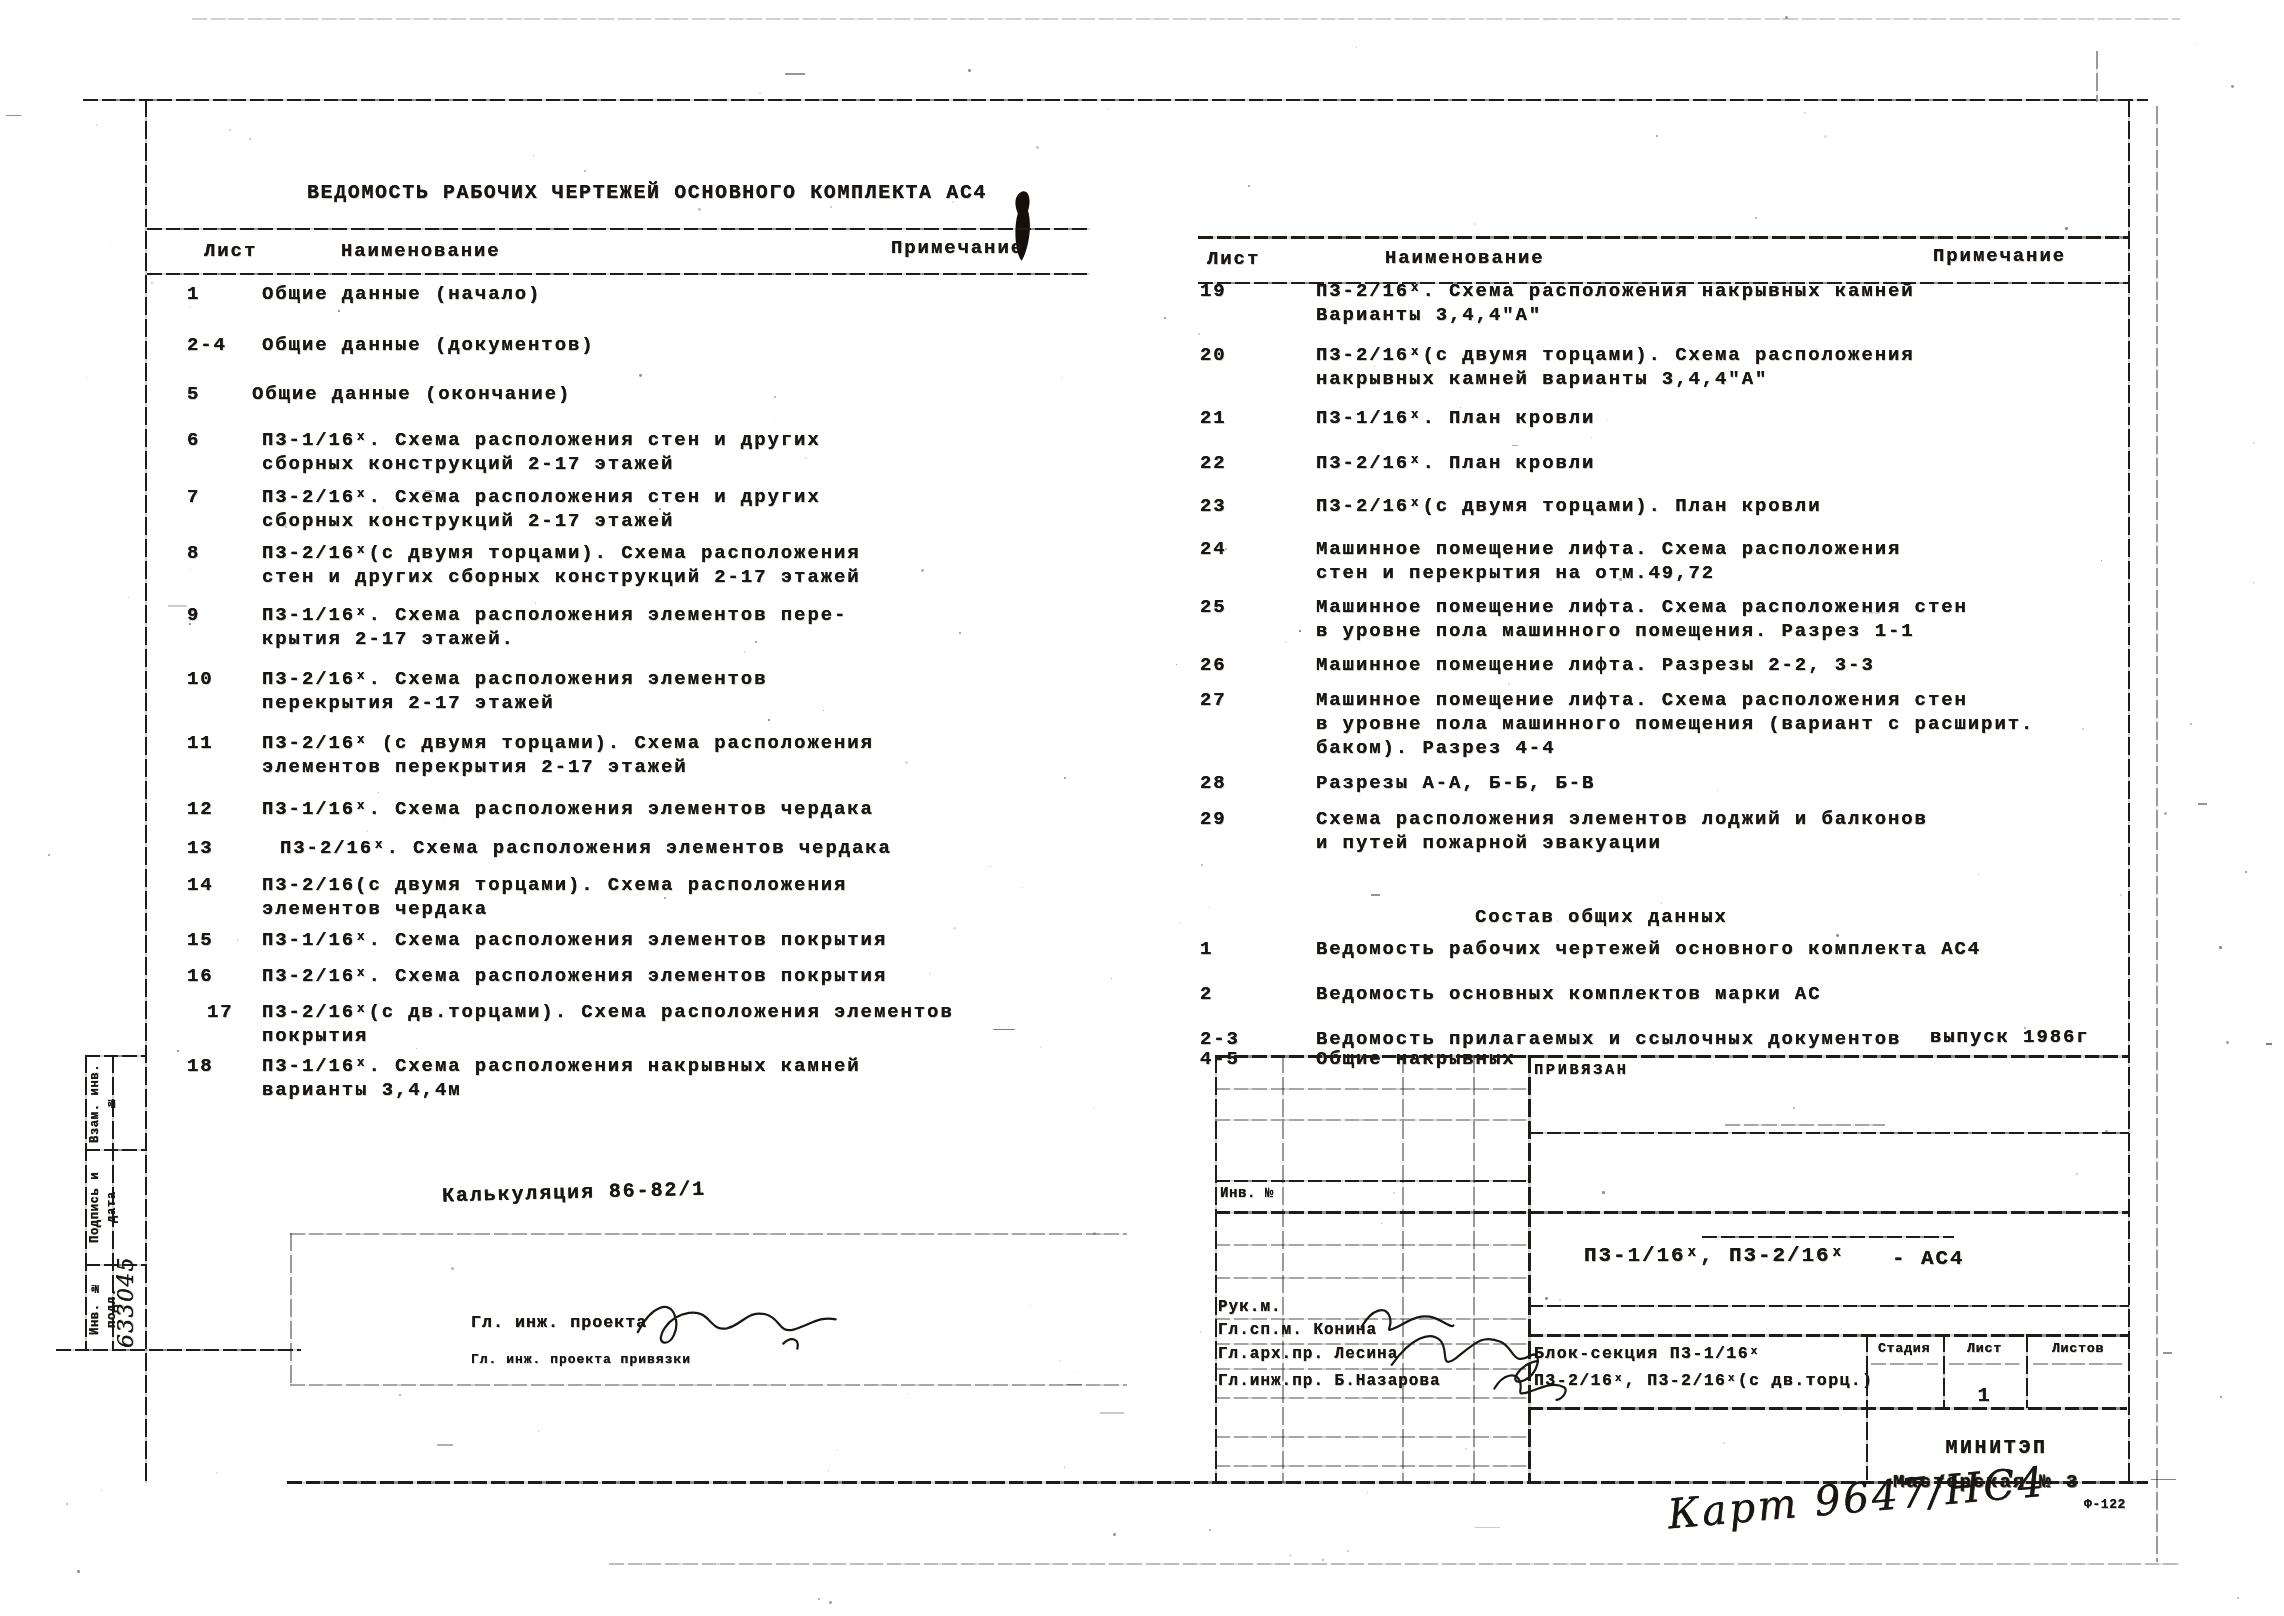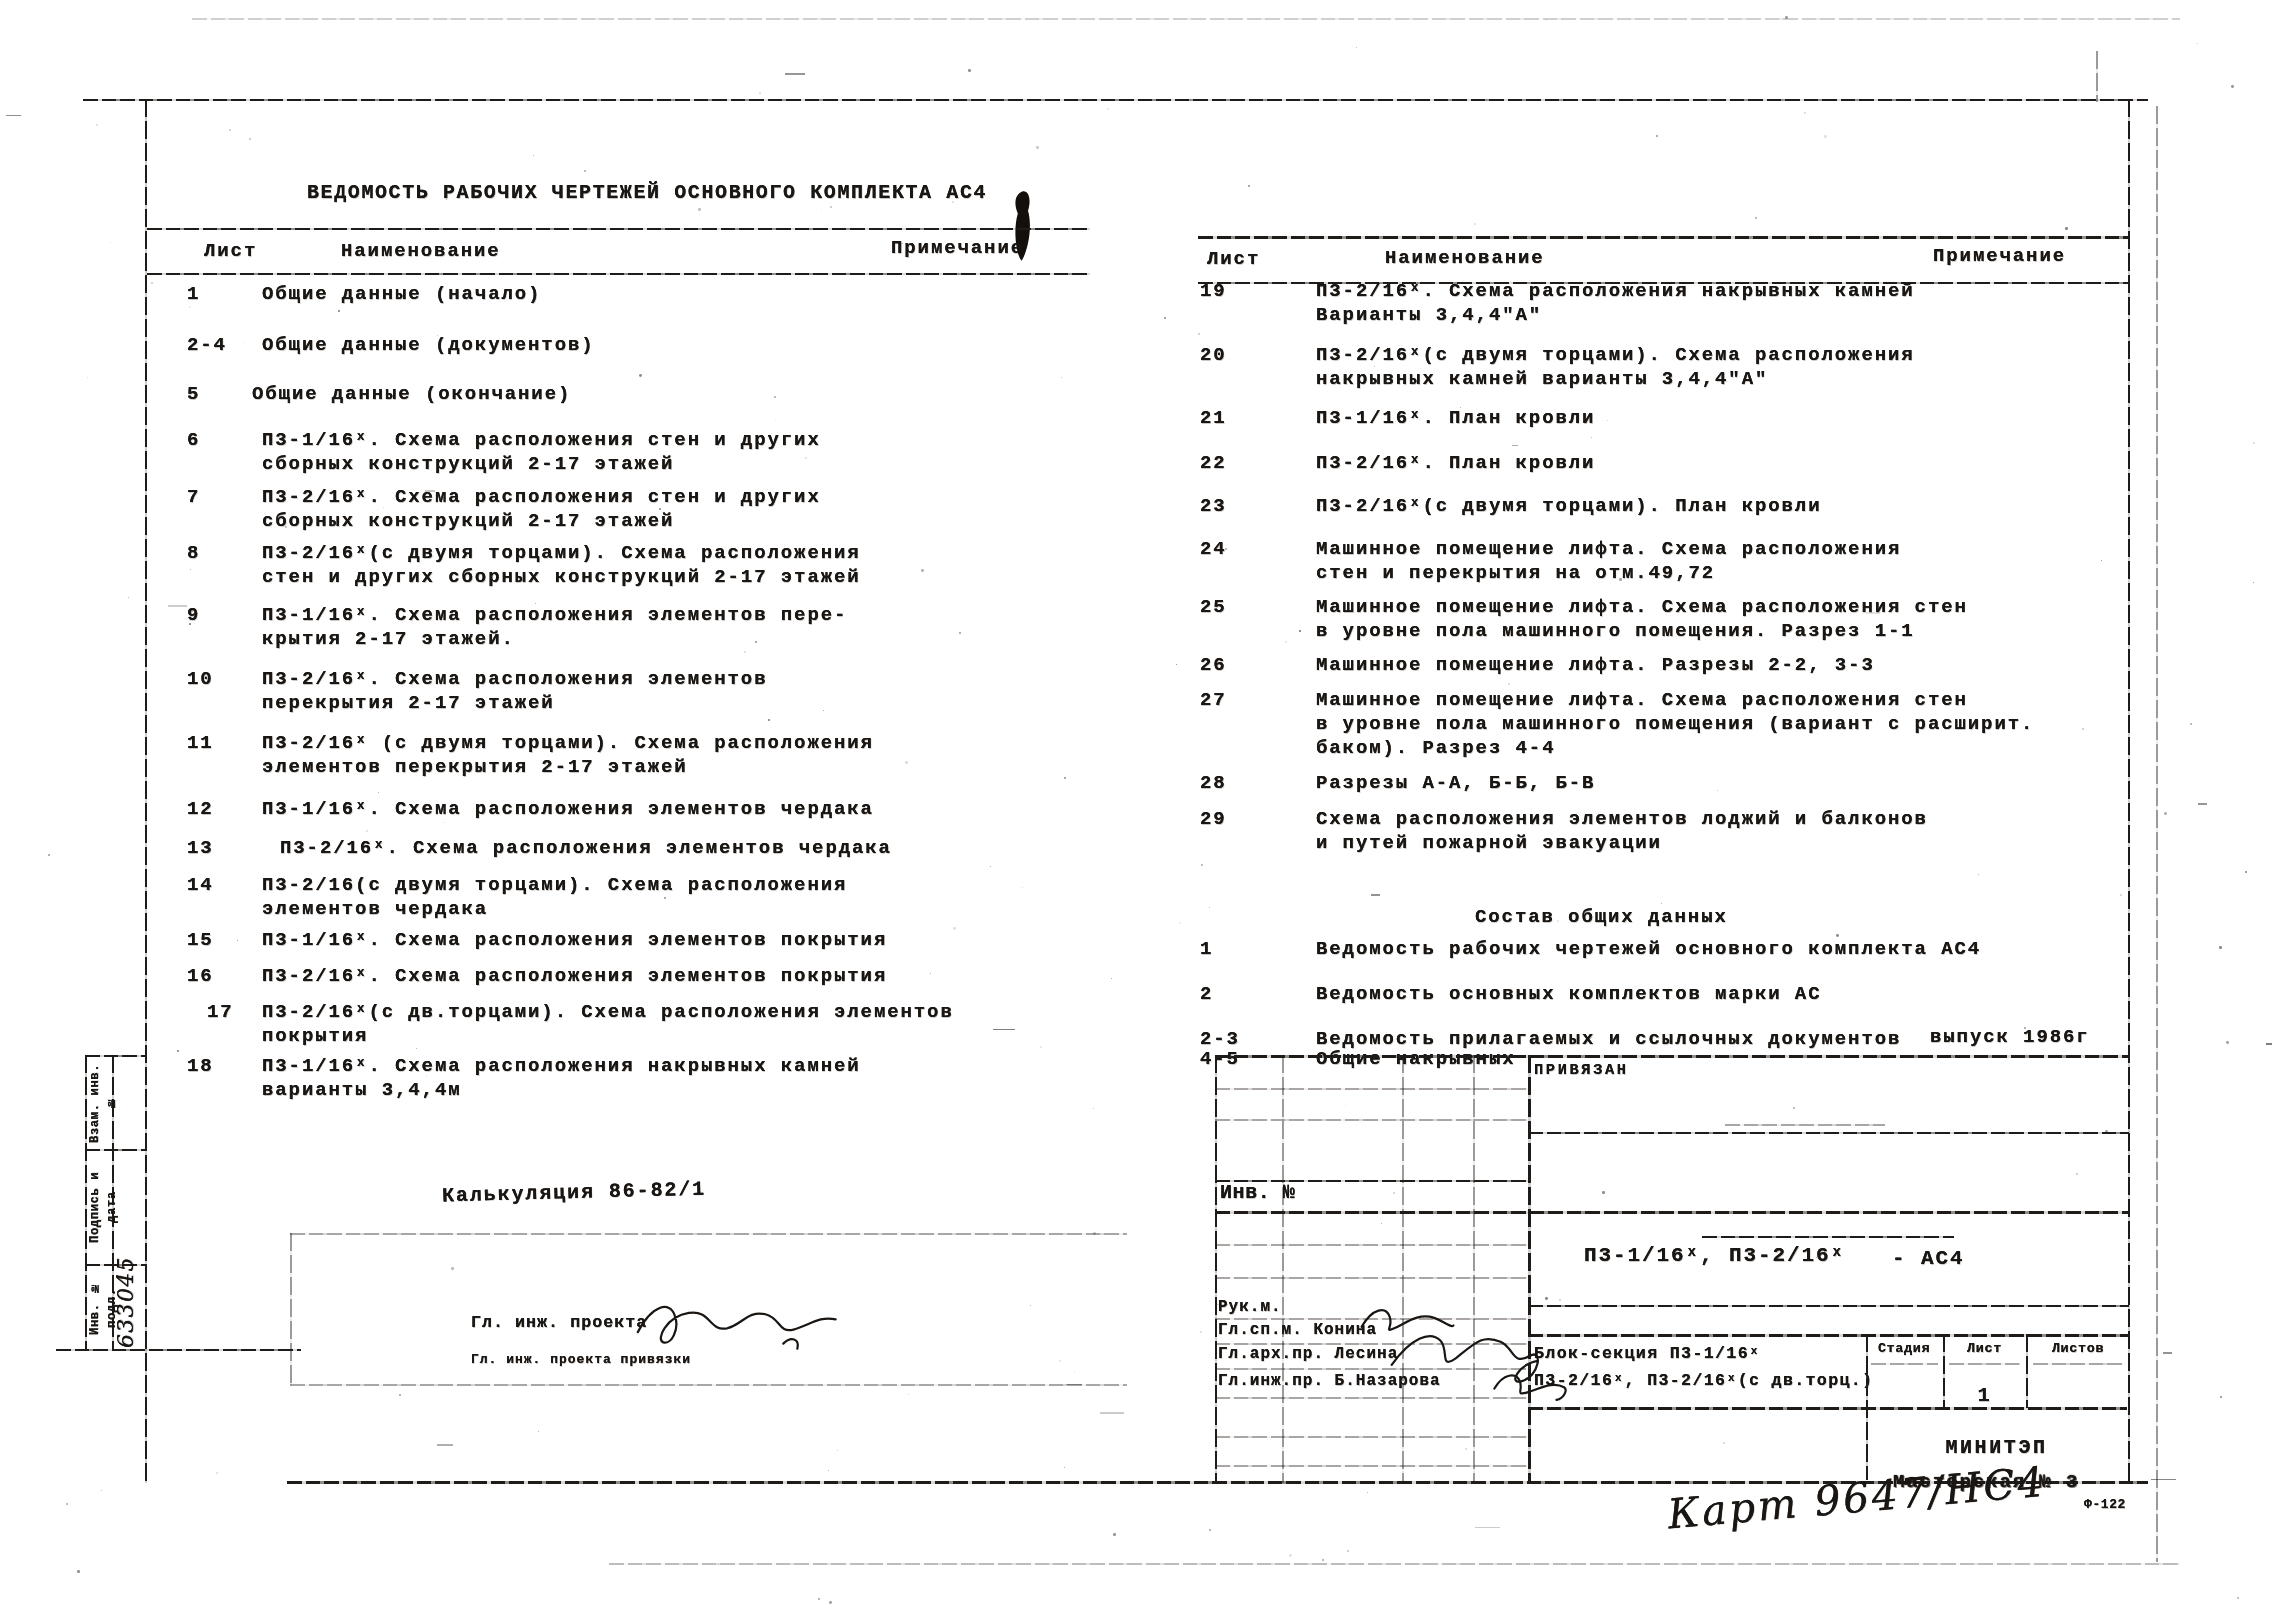--- a/index.html
+++ b/index.html
@@ -242,21 +242,21 @@
   <div class="rule faint" style="left:1215px;top:1343px;width:313px;"></div>
   <div class="rule faint" style="left:1215px;top:1368px;width:313px;"></div>
   <div class="rule faint" style="left:1215px;top:1397px;width:313px;"></div>
   <div class="rule faint" style="left:1215px;top:1436px;width:313px;"></div>
   <div class="rule faint" style="left:1215px;top:1465px;width:313px;"></div>
 
   <div class="t xs" style="left:1534px;top:1062px;font-size:15.4px;letter-spacing:2.6px;">ПРИВЯЗАН</div>
   <div class="rule faint" style="left:1725px;top:1124px;width:160px;"></div>
   <div class="rule" style="left:1528px;top:1132px;width:601px;"></div>
 
-  <div class="t xs" style="left:1220px;top:1185px;font-size:20px;font-family:Liberation Mono, monospace;">Инв. №</div>
+  <div class="t xs" style="left:1220px;top:1185px;font-size:14px;font-family:Liberation Mono, monospace;">Инв. №</div>
   <div class="rule bold" style="left:1215px;top:1211px;width:914px;"></div>
 
   <div class="rule" style="left:1702px;top:1236px;width:252px;"></div>
   <div class="t" style="left:1584px;top:1244px;font-size:21px;">П3-1/16ˣ, П3-2/16ˣ</div>
   <div class="t" style="left:1892px;top:1247px;font-size:21px;">- АС4</div>
   <div class="rule" style="left:1528px;top:1305px;width:601px;"></div>
 
   <div class="t sm" style="left:1218px;top:1297px;">Рук.м.</div>
   <div class="t sm" style="left:1218px;top:1320px;">Гл.сп.м. Конина</div>
   <div class="t sm" style="left:1218px;top:1344px;">Гл.арх.пр. Лесина</div>

